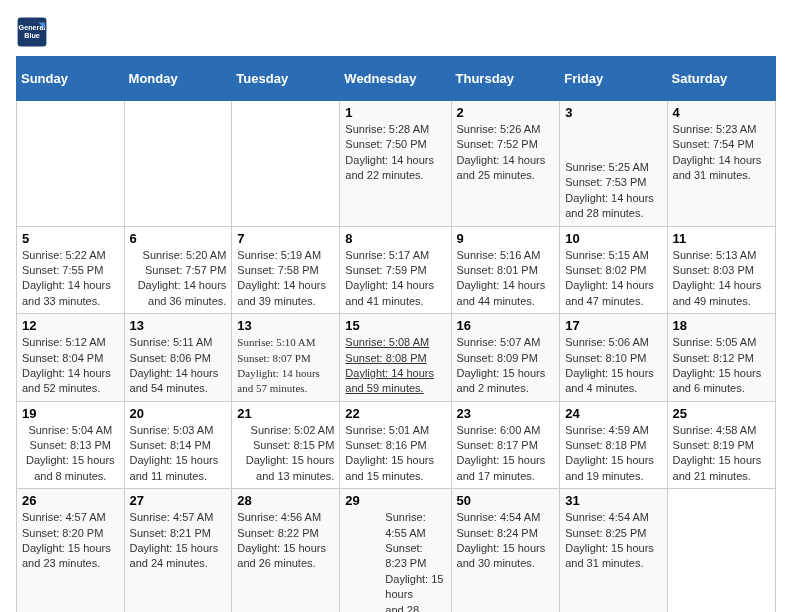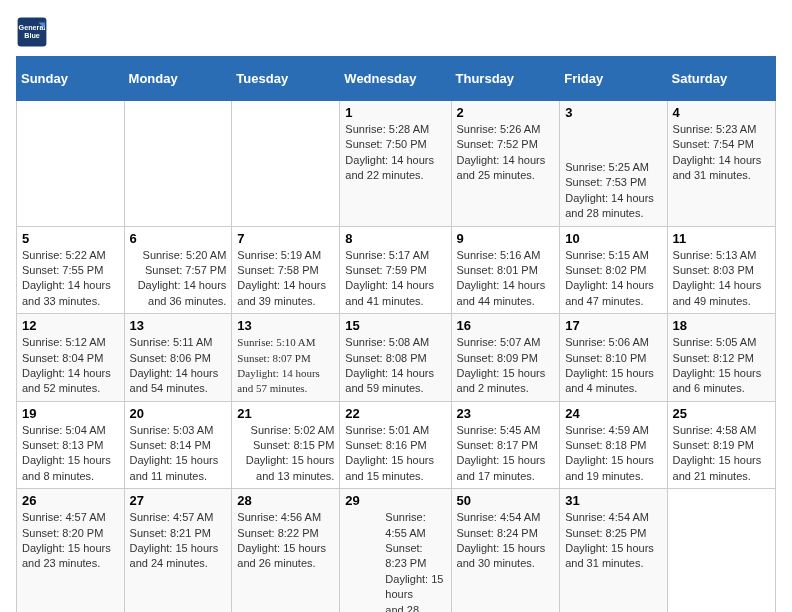--- a/index.html
+++ b/index.html
@@ -209,21 +209,21 @@
         </td>
         <td>
           <div class="day-number">13</div>
           <div class="day-info" style="white-space: pre-line; font-family: Liberation Serif, serif;">Sunrise: 5:10 AM
 Sunset: 8:07 PM
 Daylight: 14 hours
 and 57 minutes.</div>
         </td>
         <td>
           <div class="day-number">15</div>
-          <div class="day-info" style="white-space: pre-line;">Sunrise: 5:08 AM
+          <div class="day-info" style="white-space: pre-line; text-decoration: underline;">Sunrise: 5:08 AM
 Sunset: 8:08 PM
 Daylight: 14 hours
 and 59 minutes.</div>
         </td>
         <td>
           <div class="day-number">16</div>
           <div class="day-info" style="white-space: pre-line;">Sunrise: 5:07 AM
 Sunset: 8:09 PM
 Daylight: 15 hours
 and 2 minutes.</div>
@@ -239,21 +239,21 @@
           <div class="day-number">18</div>
           <div class="day-info" style="white-space: pre-line;">Sunrise: 5:05 AM
 Sunset: 8:12 PM
 Daylight: 15 hours
 and 6 minutes.</div>
         </td>
       </tr>
       <tr>
         <td>
           <div class="day-number">19</div>
-          <div class="day-info" style="white-space: pre-line;">Sunrise: 5:04 AM
+          <div class="day-info" style="white-space: pre-line; text-align: center;">Sunrise: 5:04 AM
 Sunset: 8:13 PM
 Daylight: 15 hours
 and 8 minutes.</div>
         </td>
         <td>
           <div class="day-number">20</div>
           <div class="day-info" style="white-space: pre-line;">Sunrise: 5:03 AM
 Sunset: 8:14 PM
 Daylight: 15 hours
 and 11 minutes.</div>
@@ -267,21 +267,21 @@
         </td>
         <td>
           <div class="day-number">22</div>
           <div class="day-info" style="white-space: pre-line;">Sunrise: 5:01 AM
 Sunset: 8:16 PM
 Daylight: 15 hours
 and 15 minutes.</div>
         </td>
         <td>
           <div class="day-number">23</div>
-          <div class="day-info" style="white-space: pre-line;">Sunrise: 5:45 AM
+          <div class="day-info" style="white-space: pre-line;">Sunrise: 6:00 AM
 Sunset: 8:17 PM
 Daylight: 15 hours
 and 17 minutes.</div>
         </td>
         <td>
           <div class="day-number">24</div>
           <div class="day-info" style="white-space: pre-line;">Sunrise: 4:59 AM
 Sunset: 8:18 PM
 Daylight: 15 hours
 and 19 minutes.</div>

